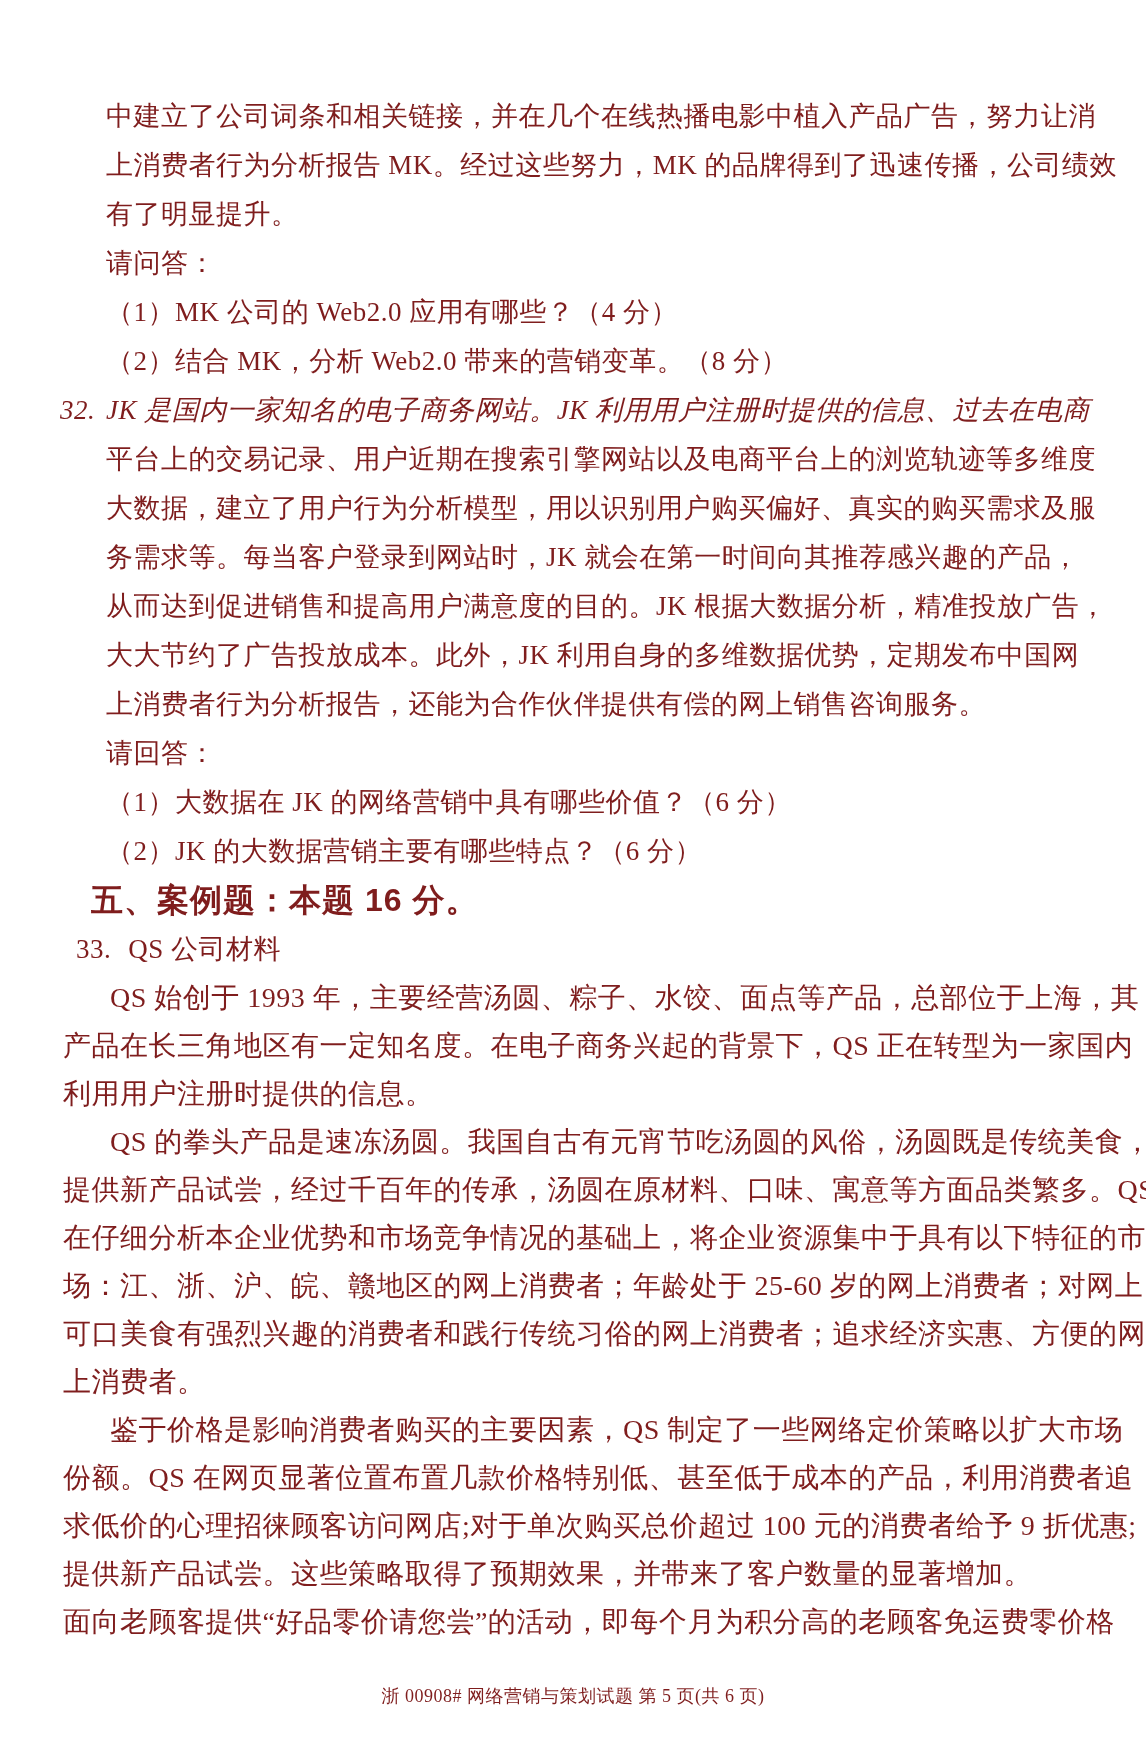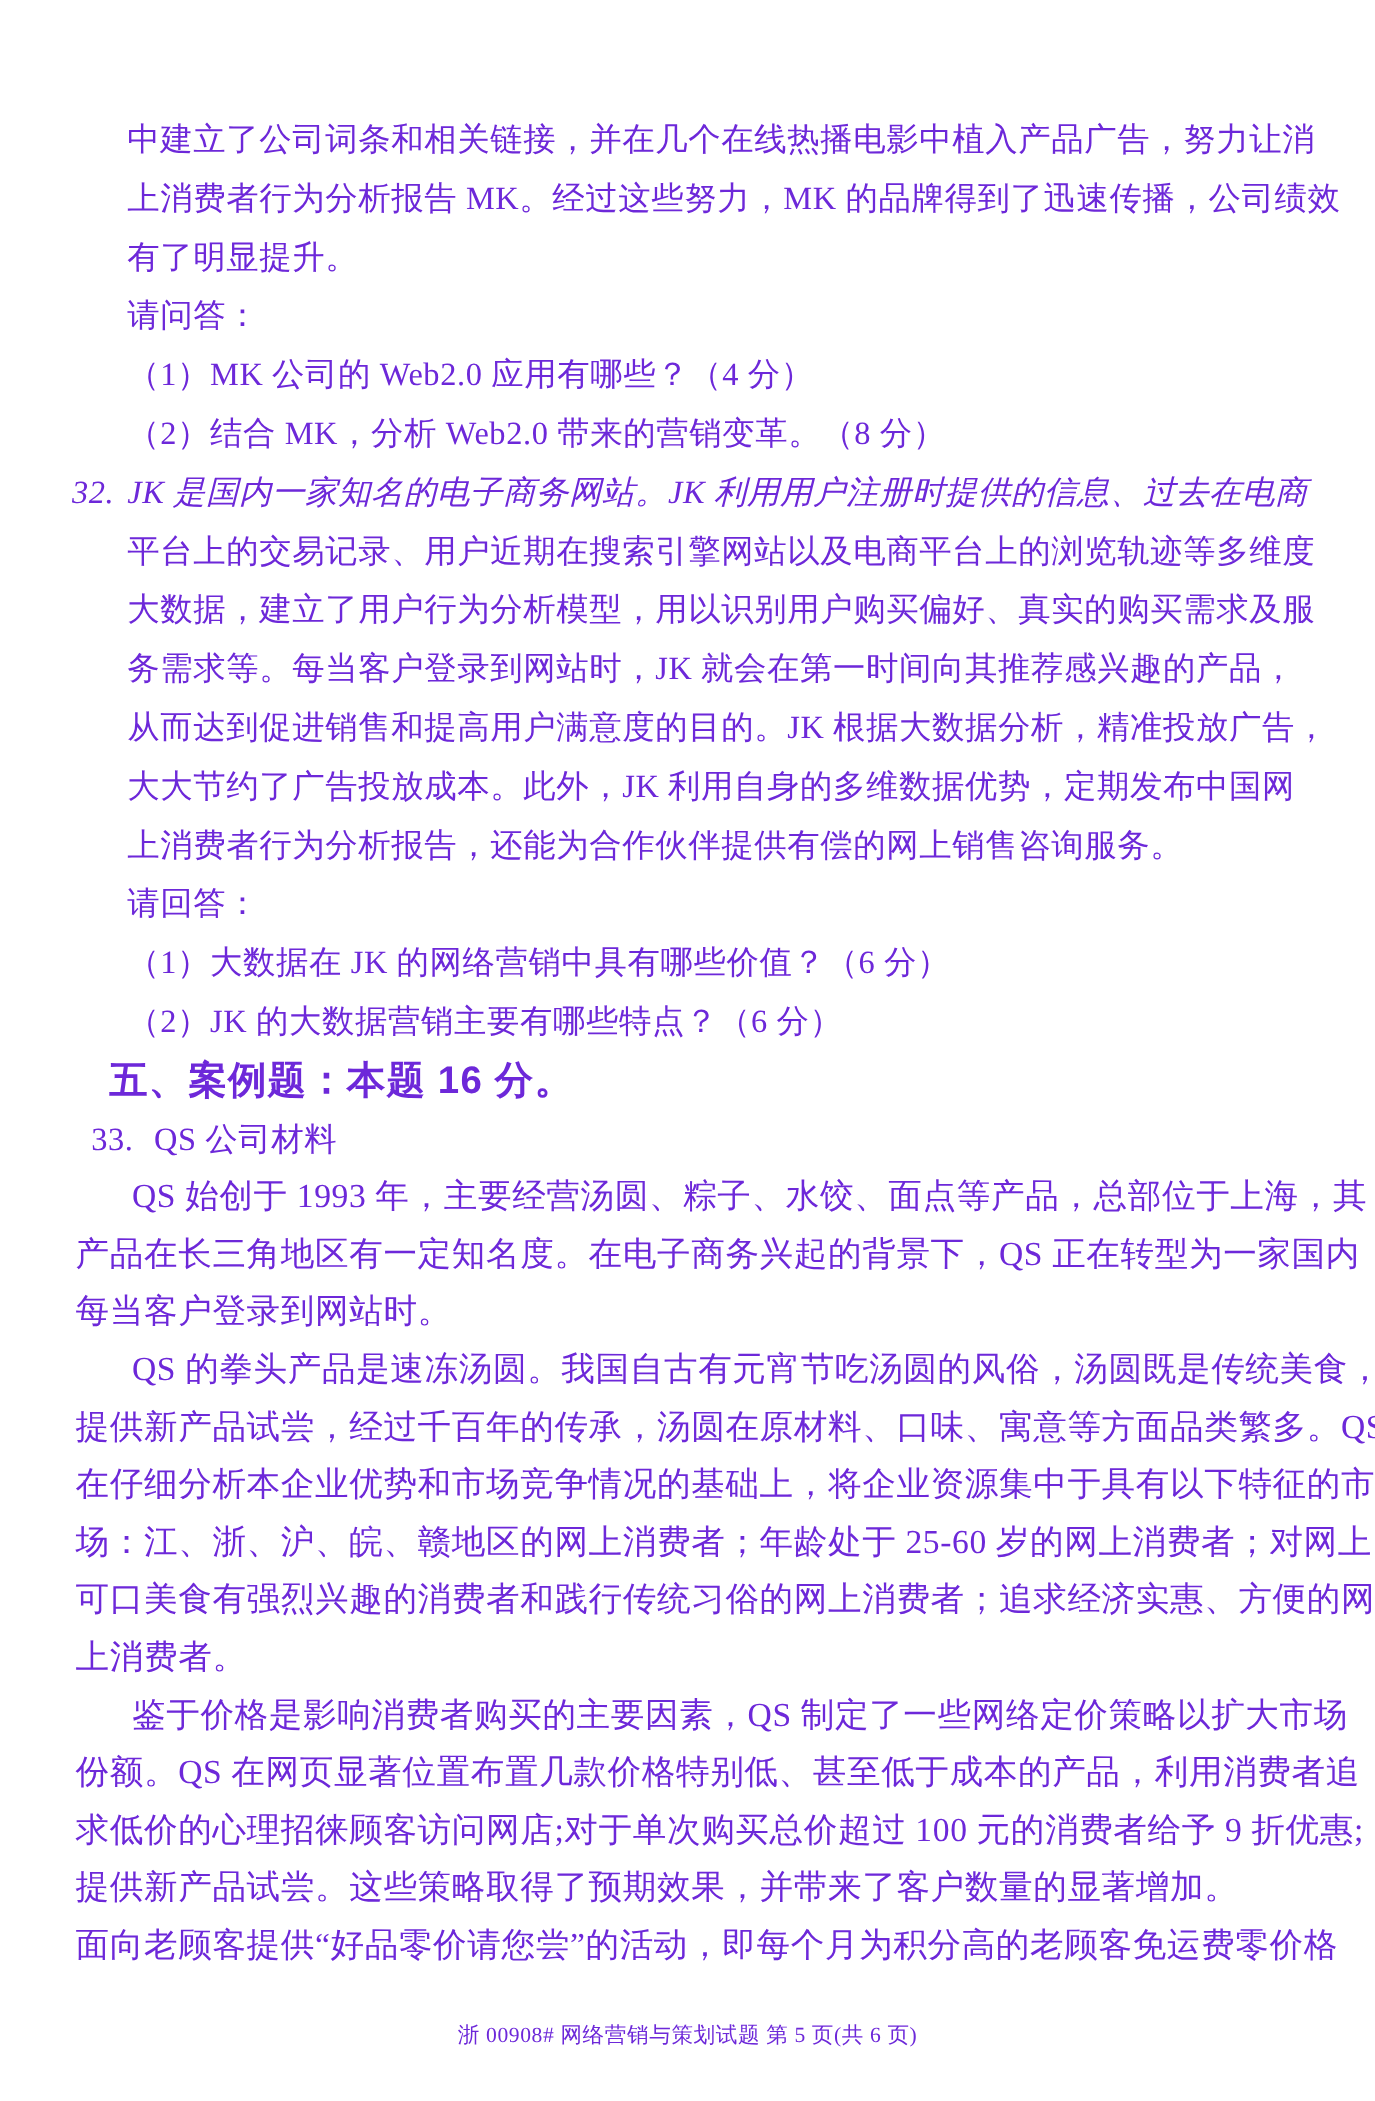--- a/index.html
+++ b/index.html
@@ -1,21 +1,21 @@
 <!DOCTYPE html>
 <html><head>
 <meta charset="utf-8">
 <style>
   html, body { margin: 0; padding: 0; background: #ffffff; }
   .page {
     position: relative;
     width: 1146px;
     height: 1751px;
     background: #ffffff;
-    color: #6d28d9;
+    color: #7f1d1d;
     font-family: "Liberation Serif", "DejaVu Serif", serif;
     overflow: hidden;
   }
   .flow { padding-top: 92px; }
   .line {
     font-size: 27px;
     line-height: 49px;
     white-space: nowrap;
     letter-spacing: 0.5px;
   }
@@ -95,21 +95,21 @@
     <div class="heading">五、案例题：本题 16 分。</div>
 
     <div class="line item33">
       <span class="num33">33.</span>
       <span>QS 公司材料</span>
     </div>
 
     <section class="material">
       <div class="line fl">QS 始创于 1993 年，主要经营汤圆、粽子、水饺、面点等产品，总部位于上海，其</div>
       <div class="line">产品在长三角地区有一定知名度。在电子商务兴起的背景下，QS 正在转型为一家国内</div>
-      <div class="line">每当客户登录到网站时。</div>
+      <div class="line">利用用户注册时提供的信息。</div>
 
       <div class="line fl">QS 的拳头产品是速冻汤圆。我国自古有元宵节吃汤圆的风俗，汤圆既是传统美食，</div>
       <div class="line">提供新产品试尝，经过千百年的传承，汤圆在原材料、口味、寓意等方面品类繁多。QS</div>
       <div class="line">在仔细分析本企业优势和市场竞争情况的基础上，将企业资源集中于具有以下特征的市</div>
       <div class="line">场：江、浙、沪、皖、赣地区的网上消费者；年龄处于 25-60 岁的网上消费者；对网上</div>
       <div class="line">可口美食有强烈兴趣的消费者和践行传统习俗的网上消费者；追求经济实惠、方便的网</div>
       <div class="line">上消费者。</div>
 
       <div class="line fl">鉴于价格是影响消费者购买的主要因素，QS 制定了一些网络定价策略以扩大市场</div>
       <div class="line">份额。QS 在网页显著位置布置几款价格特别低、甚至低于成本的产品，利用消费者追</div>

